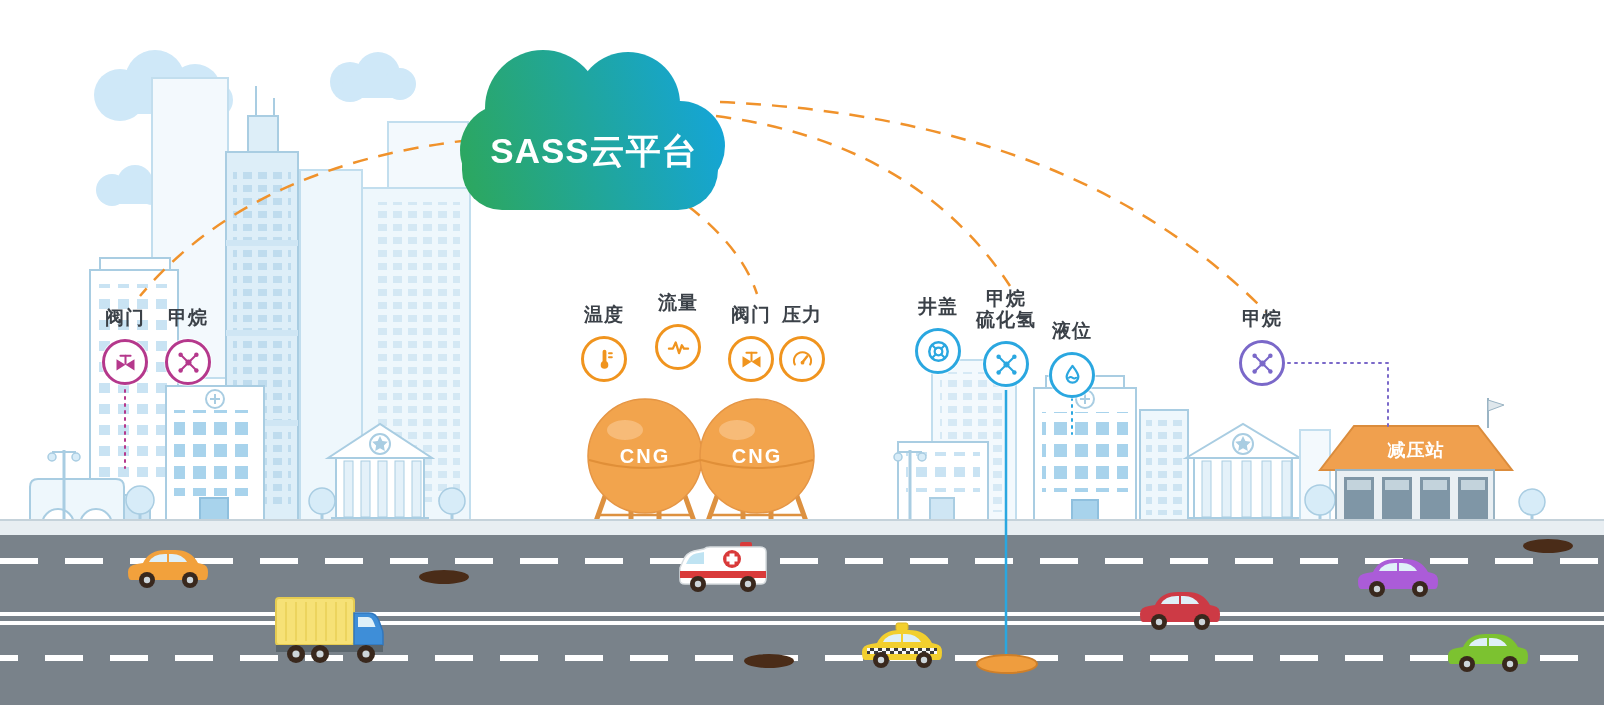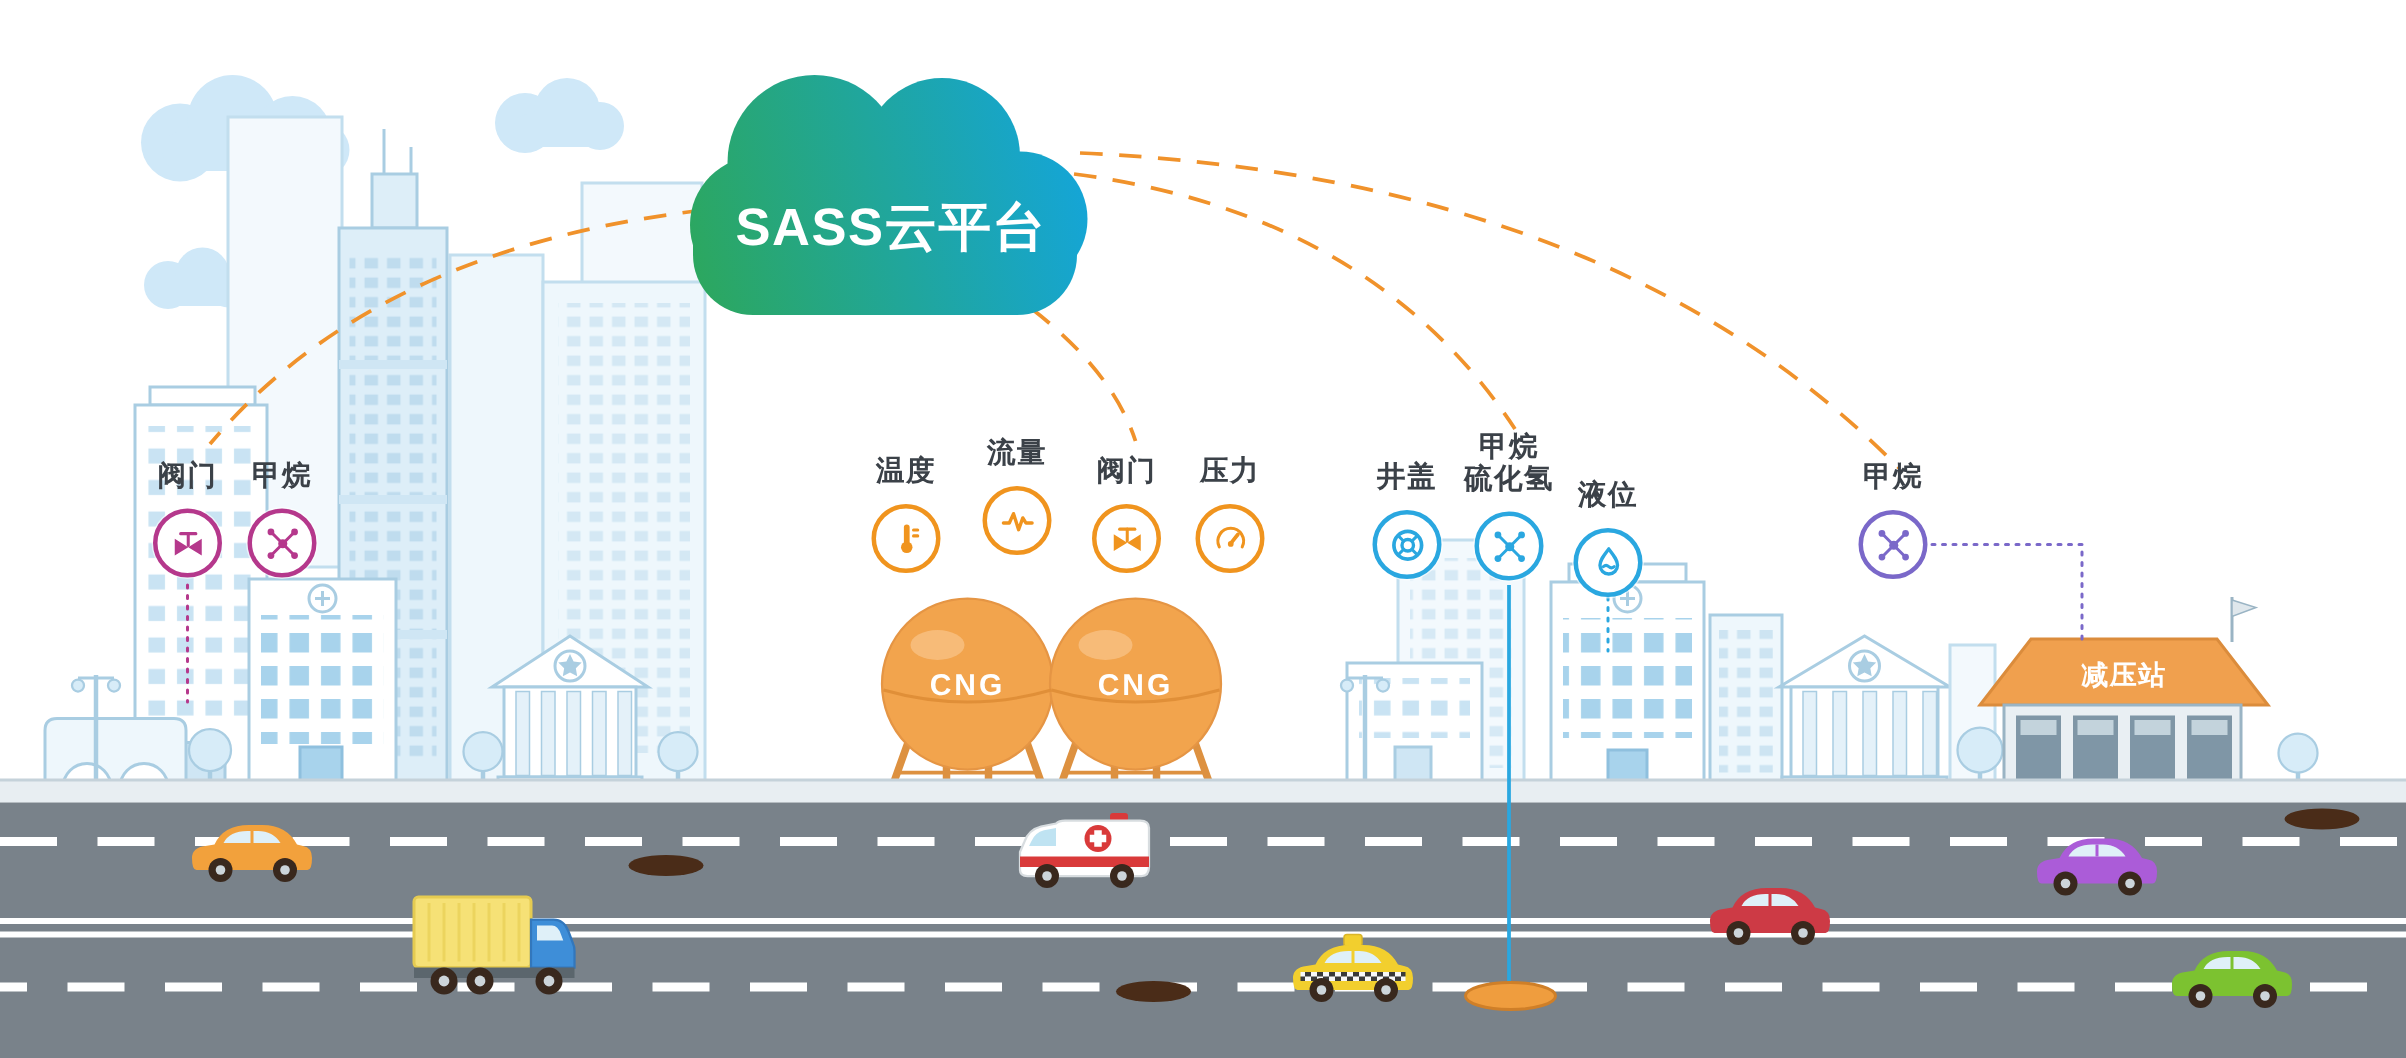--- a/index.html
+++ b/index.html
@@ -393,32 +393,32 @@
 <div class="sensor c-orange" style="left:751px;top:304px">
   <div class="slabel">阀门</div>
   <div class="scircle">
     <svg viewBox="0 0 24 24">
       <path d="M4 9 L12 14 L4 19 Z M20 9 L12 14 L20 19 Z" style="fill:currentColor;stroke:none"></path>
       <line x1="12" y1="13" x2="12" y2="6"></line>
           <line x1="7.5" y1="6" x2="16.5" y2="6"></line>
     </svg>
   </div>
 </div>
-<div class="sensor c-orange" style="left:820px;top:304px">
+<div class="sensor c-orange" style="left:802px;top:304px">
   <div class="slabel">压力</div>
   <div class="scircle">
     <svg viewBox="0 0 24 24">
       <path d="M5.2 16.5 A 7.6 7.6 0 1 1 18.8 16.5"></path>
       <line x1="12" y1="14.5" x2="16.2" y2="9.2" style="stroke-width:2.2"></line>
       <circle cx="12" cy="14.8" r="1.7" style="fill:currentColor;stroke:none"></circle>
     </svg>
   </div>
 </div>
 
-<div class="sensor c-blue" style="left:938px;top:308px">
+<div class="sensor c-blue" style="left:938px;top:296px">
   <div class="slabel">井盖</div>
   <div class="scircle">
     <svg viewBox="0 0 24 24">
       <circle cx="12" cy="12" r="8.2" style="stroke-width:2.2"></circle>
       <circle cx="12" cy="12" r="3.4" style="stroke-width:2"></circle>
       <line x1="6.3" y1="6.3" x2="9.6" y2="9.6"></line>
           <line x1="17.7" y1="6.3" x2="14.4" y2="9.6"></line>
       <line x1="6.3" y1="17.7" x2="9.6" y2="14.4"></line>
           <line x1="17.7" y1="17.7" x2="14.4" y2="14.4"></line>
     </svg>

